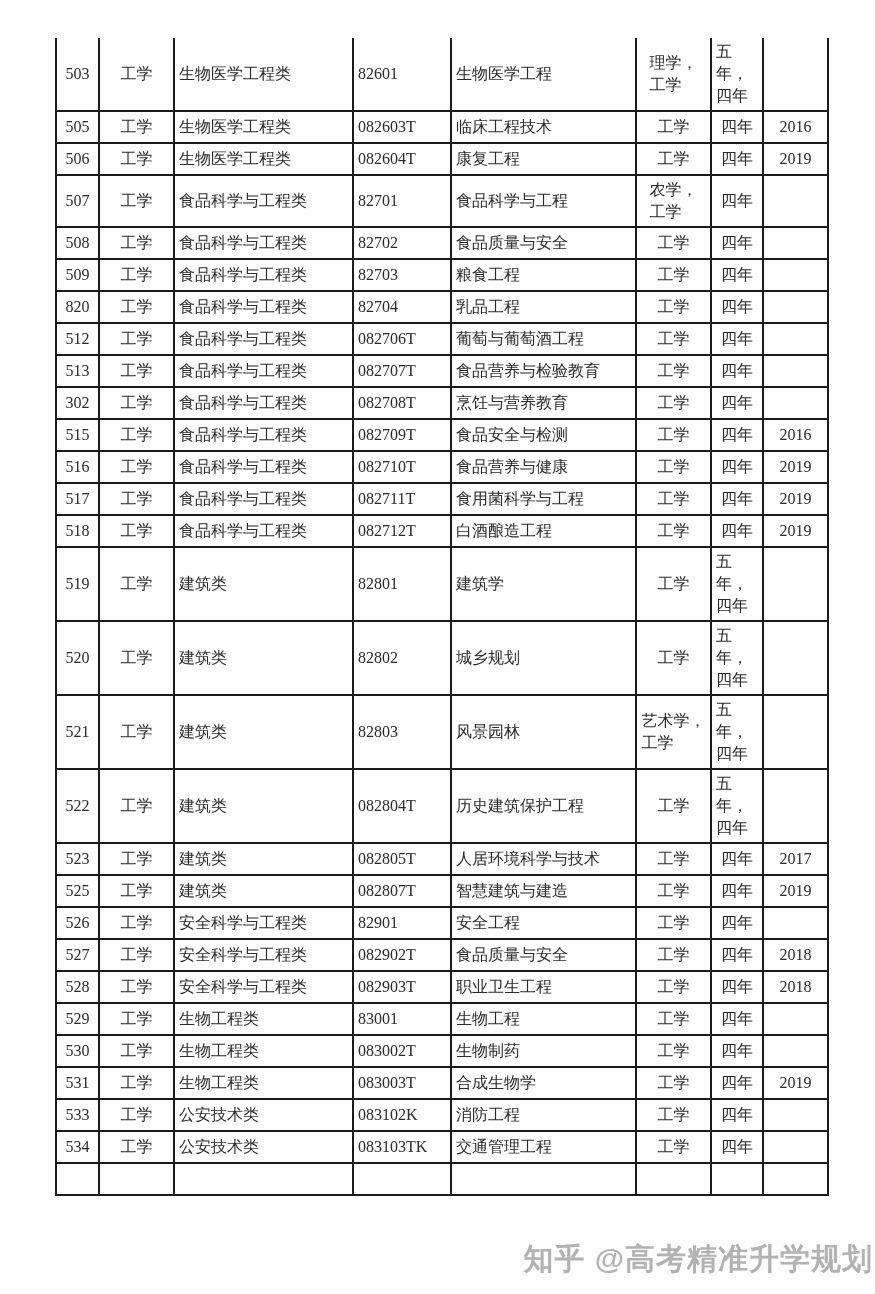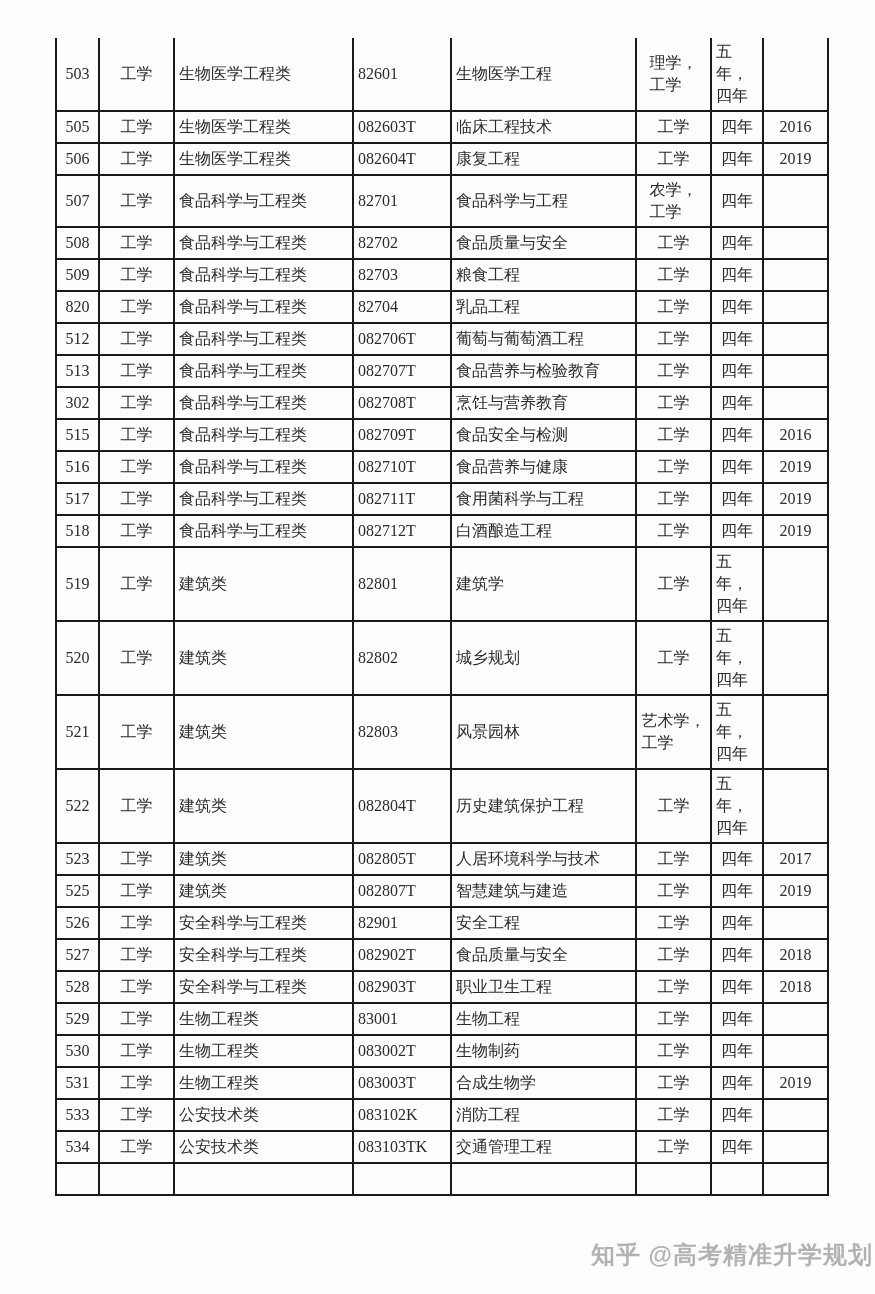--- a/index.html
+++ b/index.html
@@ -50,21 +50,21 @@
   .col-code     { width: 98px; }
   .col-major    { width: 185px; }
   .col-degree   { width: 75px; }
   .col-years    { width: 52px; }
   .col-approved { width: 65px; }
   .watermark {
     position: absolute;
     top: 1239px;
     right: 2px;
     font-family: "Liberation Sans", "DejaVu Sans", sans-serif;
-    font-size: 24px;
+    font-size: 30px;
     font-weight: 600;
     letter-spacing: 1px;
     color: rgba(128, 128, 128, 0.60);
     white-space: nowrap;
     z-index: 5;
   }
 </style>
 </head>
 <body>
 

